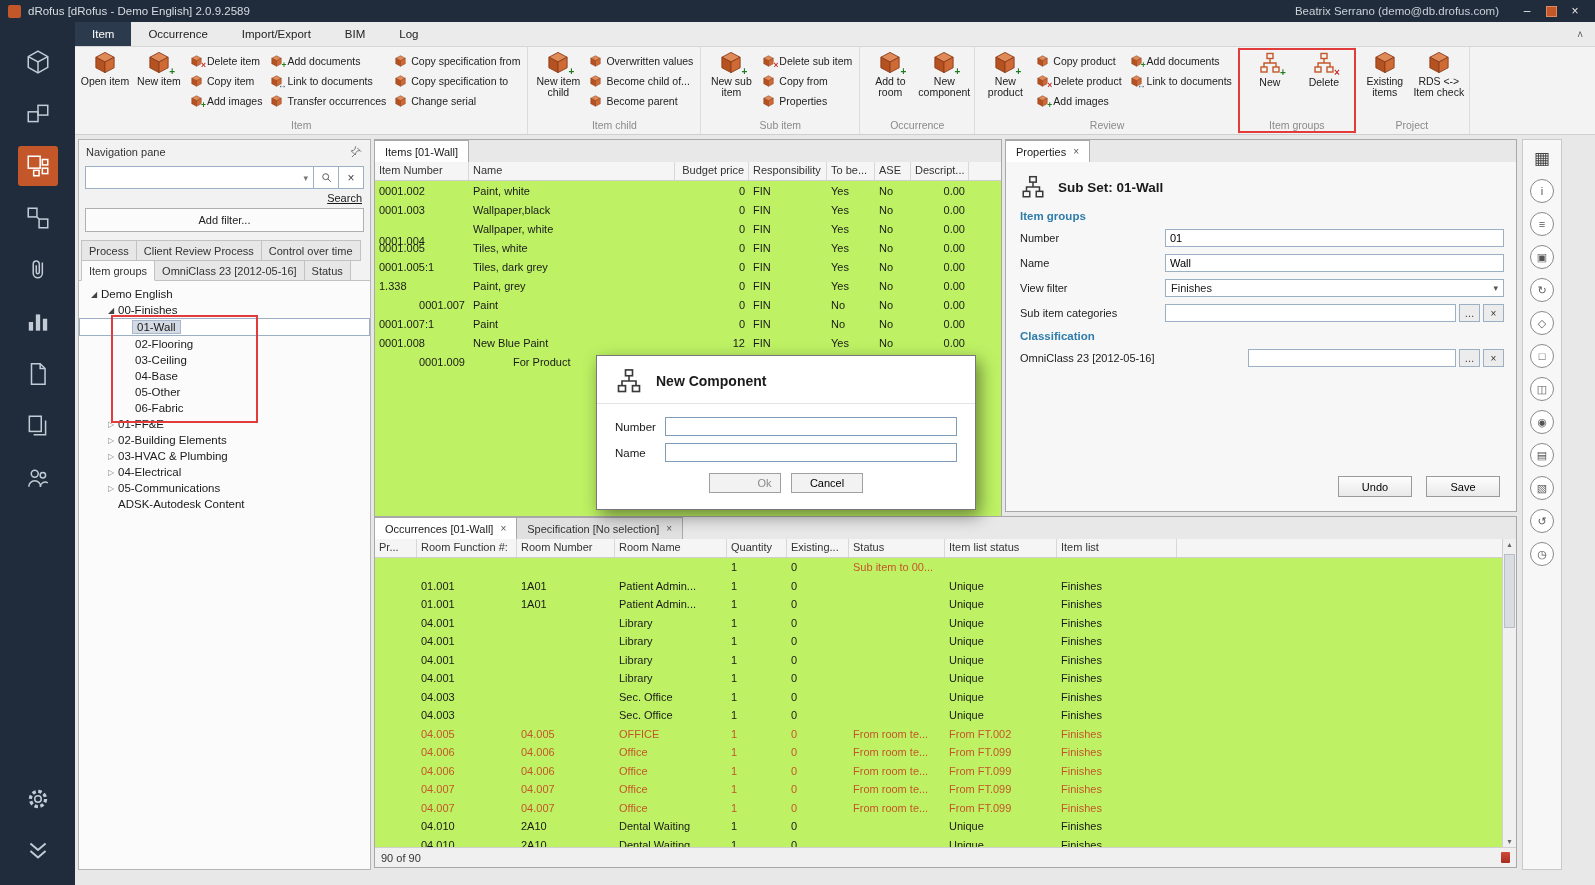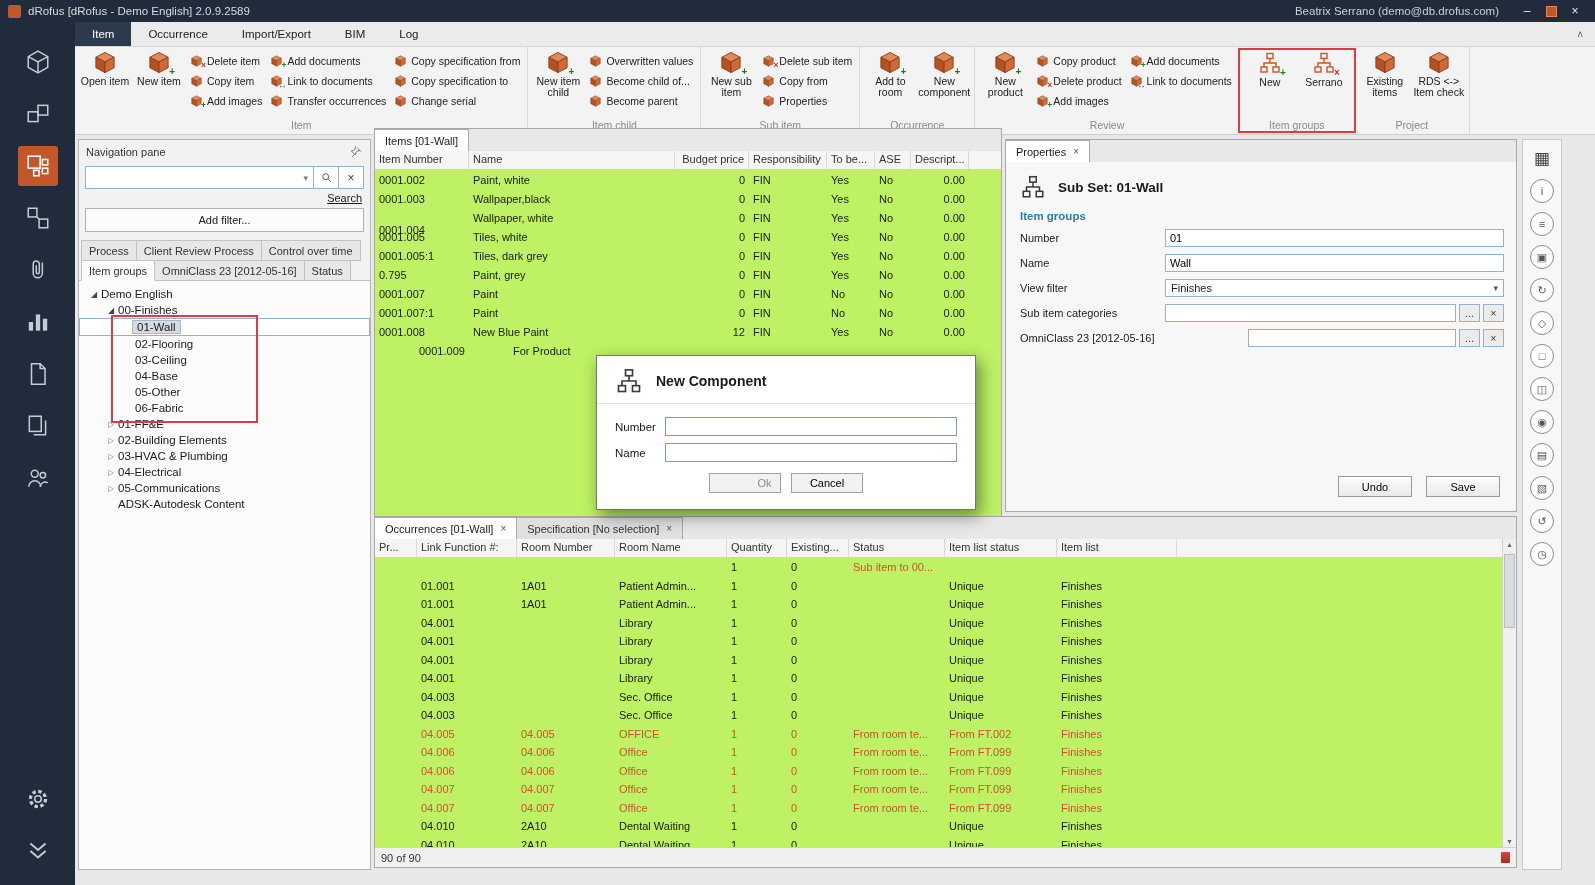--- a/index.html
+++ b/index.html
@@ -519,21 +519,21 @@
             </span>
             <div class="rbl">New</div>
           </div>
           <div class="rbig">
             <span class="cubewrap">
               <svg width="24" height="24" viewBox="0 0 24 24" style="color: rgb(196, 87, 42);">
                 <use href="#sym-org"></use>
               </svg>
               <span class="badge" style="color: rgb(198, 40, 40);">×</span>
             </span>
-            <div class="rbl">Serrano</div>
+            <div class="rbl">Delete</div>
           </div>
         </div>
         <div class="rlabel">Item groups</div>
       </div>
       <div class="rgroup">
         <div class="rbody">
           <div class="rbig">
             <span class="cubewrap">
               <svg width="24" height="23" viewBox="0 0 24 24">
                 <use href="#sym-cube3d"></use>
@@ -701,21 +701,21 @@
           <span class="tlabel">05-Communications</span>
         </div>
         <div class="trow" style="padding-left: 25px;">
           <span class="tarrow none"></span>
           <span class="tlabel">ADSK-Autodesk Content</span>
         </div>
         <div class="hlbox" style="left: 32px; width: 143px; top: 34px; height: 104px;"></div>
       </div>
   </div>
 
-  <div class="panel" style="left:374px;top:128px;width:628px;height:426px;">
+  <div class="panel" style="left:374px;top:139px;width:628px;height:426px;">
     <div class="ptabstrip">
       <div class="ptab">
           <span>Items [01-Wall]</span>
         </div>
     </div>
     <div class="thead" id="items-head">
         <div class="th" style="width: 94px;">Item Number</div>
         <div class="th" style="width: 206px;">Name</div>
         <div class="th num" style="width: 74px;">Budget price</div>
         <div class="th" style="width: 78px;">Responsibility</div>
@@ -769,31 +769,31 @@
           <div class="td" style="width: 94px;">0001.005:1</div>
           <div class="td" style="width: 206px;">Tiles, dark grey</div>
           <div class="td num" style="width: 74px;">0</div>
           <div class="td" style="width: 78px;">FIN</div>
           <div class="td" style="width: 48px;">Yes</div>
           <div class="td" style="width: 36px;">No</div>
           <div class="td num" style="width: 58px;">0.00</div>
           <div class="td fill"></div>
         </div>
         <div class="tr">
-          <div class="td" style="width: 94px;">0.795</div>
+          <div class="td" style="width: 94px;">1.338</div>
           <div class="td" style="width: 206px;">Paint, grey</div>
           <div class="td num" style="width: 74px;">0</div>
           <div class="td" style="width: 78px;">FIN</div>
           <div class="td" style="width: 48px;">Yes</div>
           <div class="td" style="width: 36px;">No</div>
           <div class="td num" style="width: 58px;">0.00</div>
           <div class="td fill"></div>
         </div>
         <div class="tr">
-          <div class="td" style="width: 94px;">0001.007</div>
+          <div class="td" style="width: 94px; text-align: right;">0001.007</div>
           <div class="td" style="width: 206px;">Paint</div>
           <div class="td num" style="width: 74px;">0</div>
           <div class="td" style="width: 78px;">FIN</div>
           <div class="td" style="width: 48px;">No</div>
           <div class="td" style="width: 36px;">No</div>
           <div class="td num" style="width: 58px;">0.00</div>
           <div class="td fill"></div>
         </div>
         <div class="tr">
           <div class="td" style="width: 94px;">0001.007:1</div>
@@ -868,20 +868,21 @@
           <span>Finishes</span>
           <span class="chev">▾</span>
         </div>
       </div>
       <div class="prow">
         <label>Sub item categories</label>
         <input value="" style="">
         <span class="lk-btn">…</span>
         <span class="lk-btn">×</span>
       </div>
+      <div class="psec">Classification</div>
       <div class="prow wide">
         <label>OmniClass 23 [2012-05-16]</label>
         <input value="" style="">
         <span class="lk-btn">…</span>
         <span class="lk-btn">×</span>
       </div>
       <div class="pbtns">
         <button class="btn">Undo</button>
         <button class="btn">Save</button>
       </div>
@@ -896,21 +897,21 @@
       </div>
       <div class="ptab inactive">
         <span>Specification [No selection]</span>
         <span class="x">×</span>
       </div>
     </div>
     <div class="occ-wrap">
       <div class="occ-main">
         <div class="thead" id="occ-head">
             <div class="th" style="width: 42px;">Pr...</div>
-            <div class="th" style="width: 100px;">Link Function #:</div>
+            <div class="th" style="width: 100px;">Room Function #:</div>
             <div class="th" style="width: 98px;">Room Number</div>
             <div class="th" style="width: 112px;">Room Name</div>
             <div class="th" style="width: 60px;">Quantity</div>
             <div class="th" style="width: 62px;">Existing...</div>
             <div class="th" style="width: 96px;">Status</div>
             <div class="th" style="width: 112px;">Item list status</div>
             <div class="th" style="width: 120px;">Item list</div>
             <div class="th fill"></div>
           </div>
         <div class="tbody" id="occ-body">

